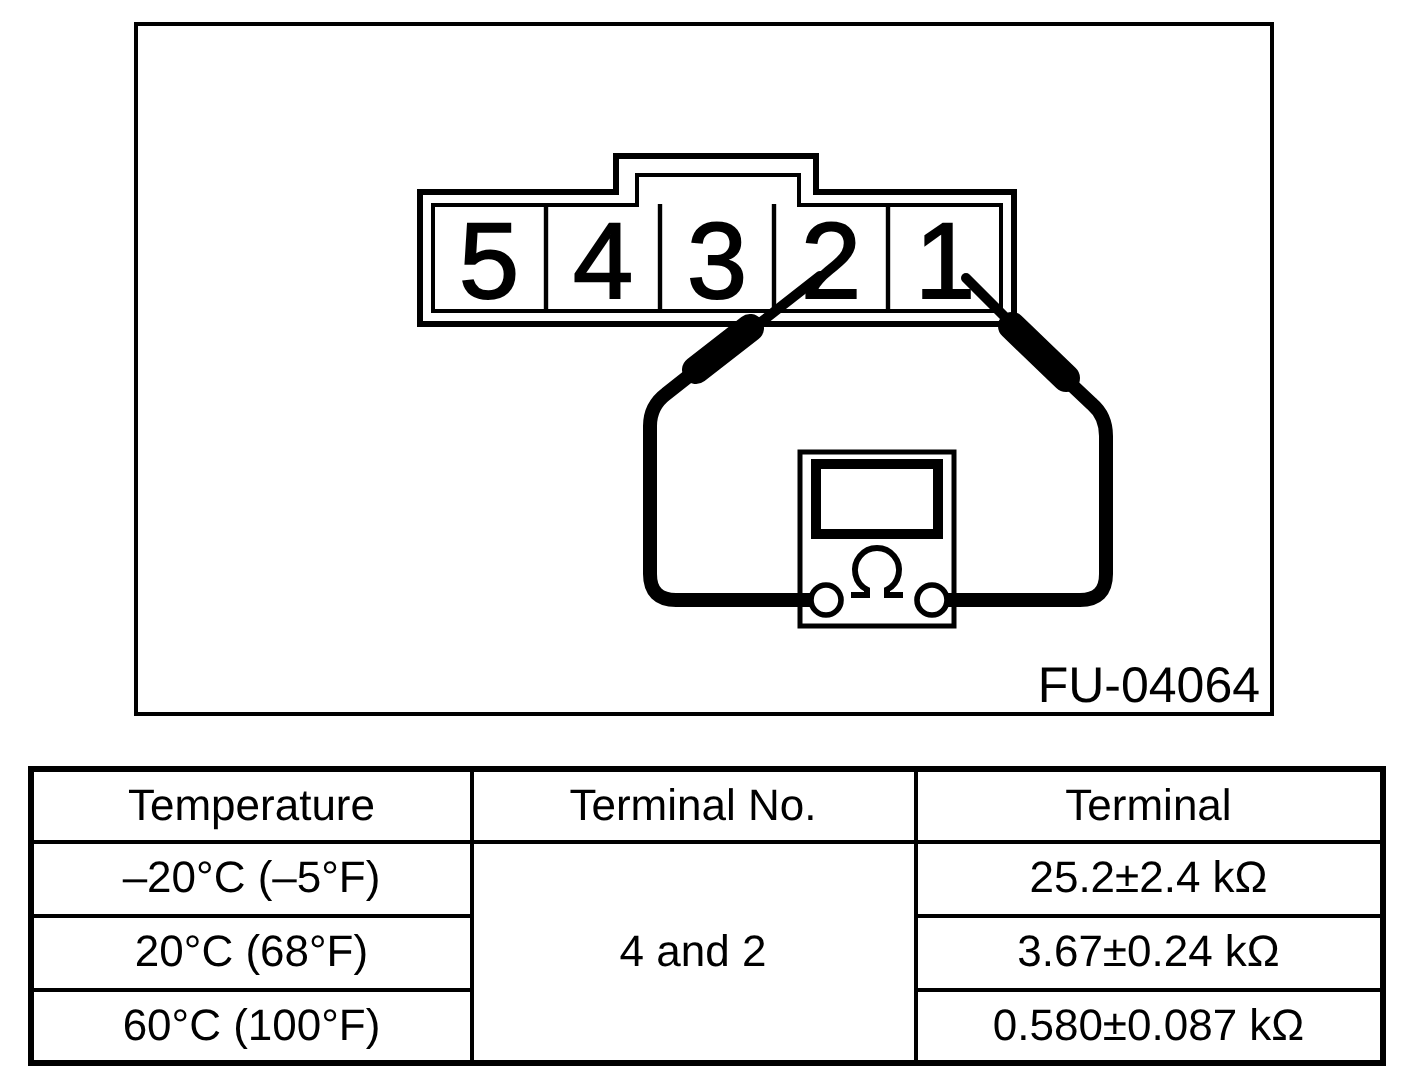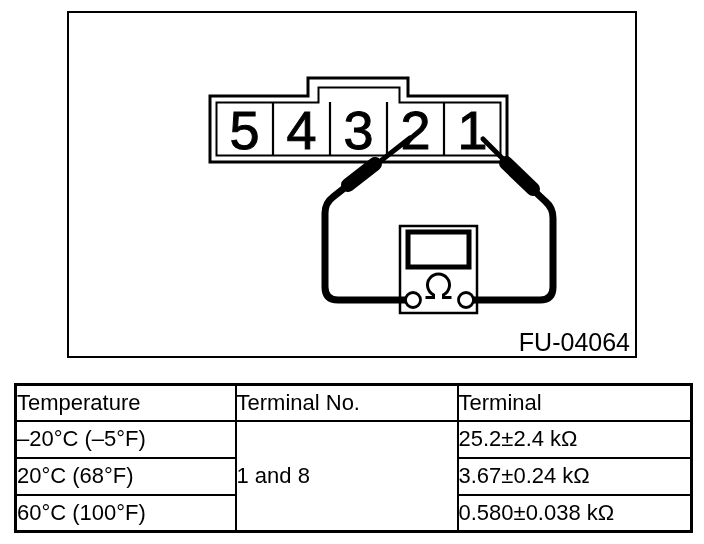--- a/index.html
+++ b/index.html
@@ -5,21 +5,21 @@
   html,body{margin:0;padding:0;background:#ffffff;}
   .page{
     position:relative;width:704px;height:544px;background:#ffffff;
     font-family:"Liberation Sans",sans-serif;color:#000;overflow:hidden;
   }
   .figure-box{position:absolute;left:67px;top:11px;width:570px;height:347px;}
   svg text{font-family:"Liberation Sans",sans-serif;}
   .spec-table{
     position:absolute;left:14px;top:383px;width:676px;
     border-collapse:collapse;table-layout:fixed;
-    font-size:22px;text-align:left;background:#ffffff;
+    font-size:22px;text-align:center;background:#ffffff;
   }
   .spec-table{border:3px solid #000;}
   .spec-table th,.spec-table td{
     border:2px solid #000;padding:0;font-weight:normal;
     vertical-align:middle;white-space:nowrap;
   }
   .spec-table thead tr{height:36px;}
   .spec-table tbody tr{height:37px;}
 </style>
 </head>
@@ -81,27 +81,27 @@
     <thead>
       <tr>
         <th>Temperature</th>
         <th>Terminal No.</th>
         <th>Terminal</th>
       </tr>
     </thead>
     <tbody>
       <tr>
         <td>–20°C (–5°F)</td>
-        <td rowspan="3">1 and 8</td>
+        <td rowspan="3">4 and 2</td>
         <td>25.2±2.4 kΩ</td>
       </tr>
       <tr>
         <td>20°C (68°F)</td>
         <td>3.67±0.24 kΩ</td>
       </tr>
       <tr>
         <td>60°C (100°F)</td>
-        <td>0.580±0.038 kΩ</td>
+        <td>0.580±0.087 kΩ</td>
       </tr>
     </tbody>
   </table>
 
 </div>
 
 </body></html>

